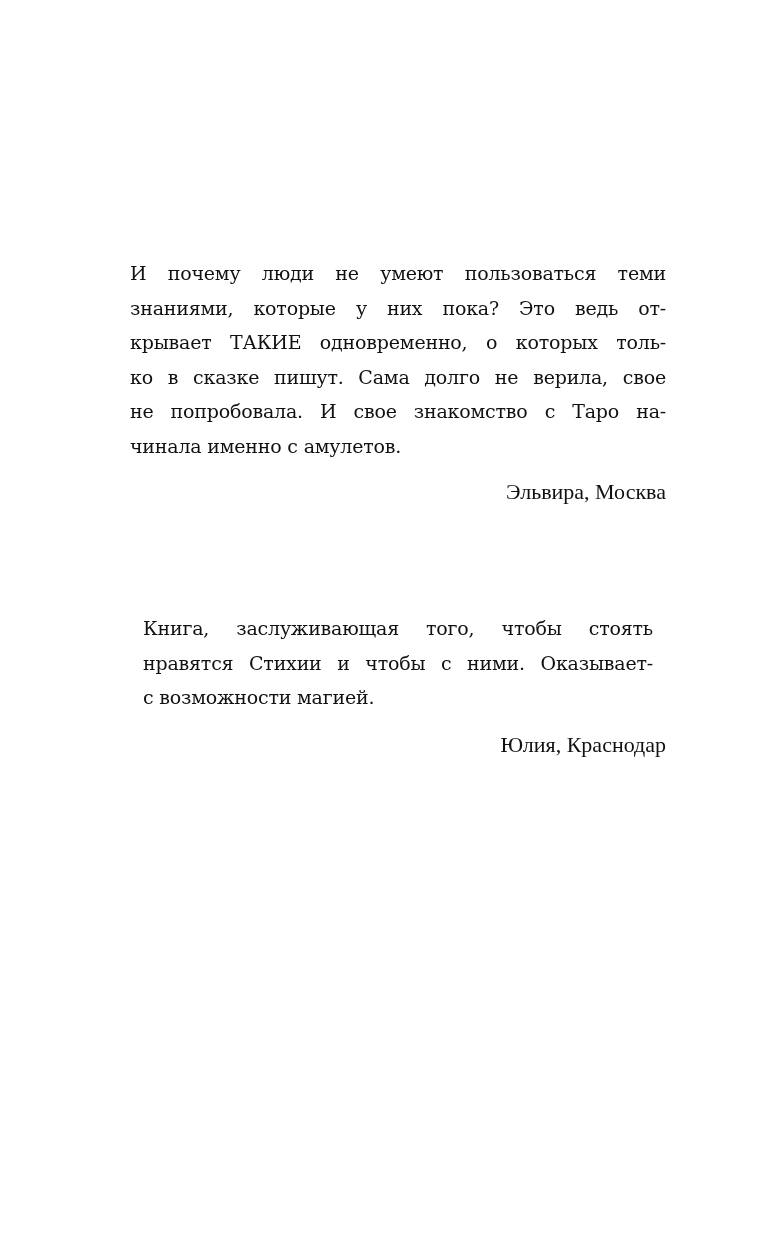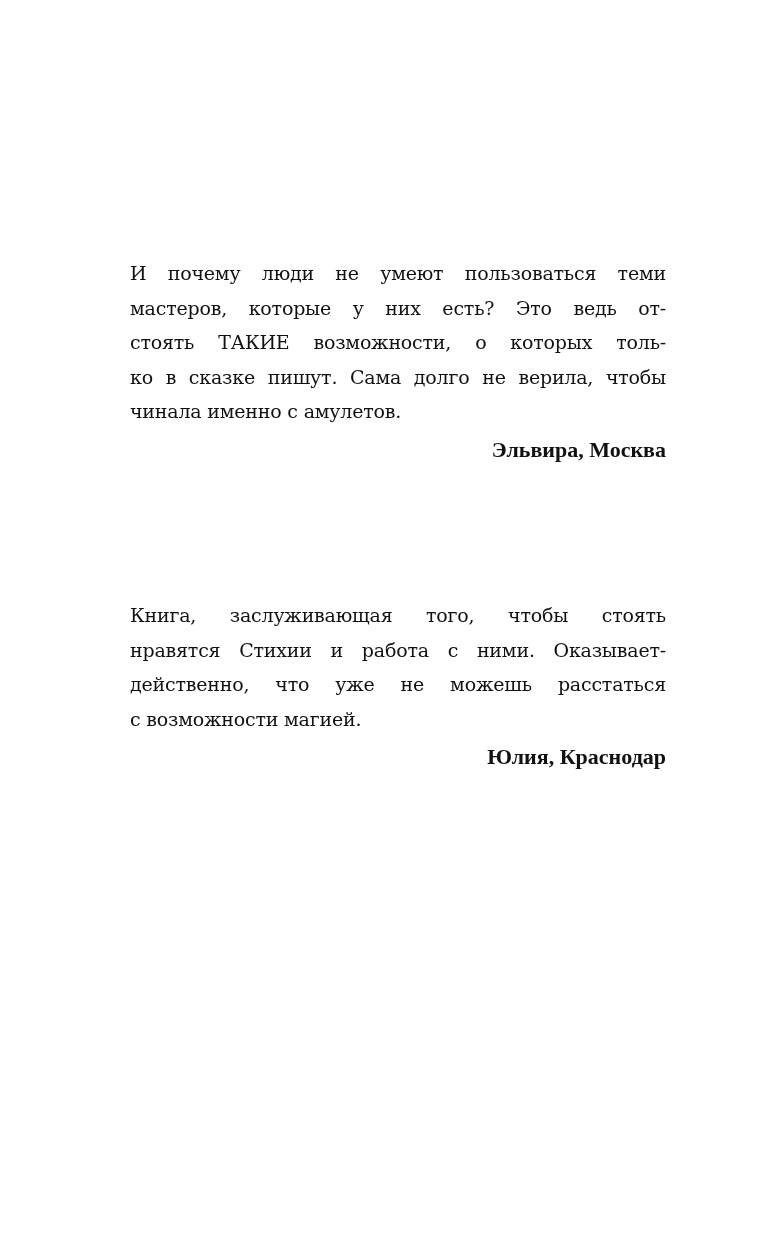--- a/index.html
+++ b/index.html
@@ -37,44 +37,44 @@
       text-align-last: justify;
       letter-spacing: -0.2px;
     }
     .line.last {
       text-align-last: left;
     }
     .author {
       display: block;
       text-align: right;
       font-family: "Liberation Serif", serif;
-      font-weight: bold;
+      font-weight: normal;
       font-size: 22px;
       height: 34.5px;
       line-height: 34.5px;
-      margin-top: 4px;
+      margin-top: 12px;
     }
   </style>
 </head>
 <body>
 
 <div class="page">
   <div class="testimonial t1">
     <p style="margin:0">
       <span class="line">И почему люди не умеют пользоваться теми</span>
-      <span class="line">мастеров, которые у них есть? Это ведь от-</span>
-      <span class="line">стоять ТАКИЕ возможности, о которых толь-</span>
-      <span class="line">ко в сказке пишут. Сама долго не верила, чтобы</span>
+      <span class="line">знаниями, которые у них пока? Это ведь от-</span>
+      <span class="line">крывает ТАКИЕ одновременно, о которых толь-</span>
+      <span class="line">ко в сказке пишут. Сама долго не верила, свое</span>
+      <span class="line">не попробовала. И свое знакомство с Таро на-</span>
       <span class="line last">чинала именно с амулетов.</span>
     </p>
     <span class="author">Эльвира, Москва</span>
   </div>
 
   <div class="testimonial t2">
-    <p style="margin:0">
+    <p style="margin:13px">
       <span class="line">Книга, заслуживающая того, чтобы стоять</span>
-      <span class="line">нравятся Стихии и работа с ними. Оказывает-</span>
-      <span class="line">действенно, что уже не можешь расстаться</span>
+      <span class="line">нравятся Стихии и чтобы с ними. Оказывает-</span>
       <span class="line last">с возможности магией.</span>
     </p>
     <span class="author">Юлия, Краснодар</span>
   </div>
 </div>
 
 </body></html>

